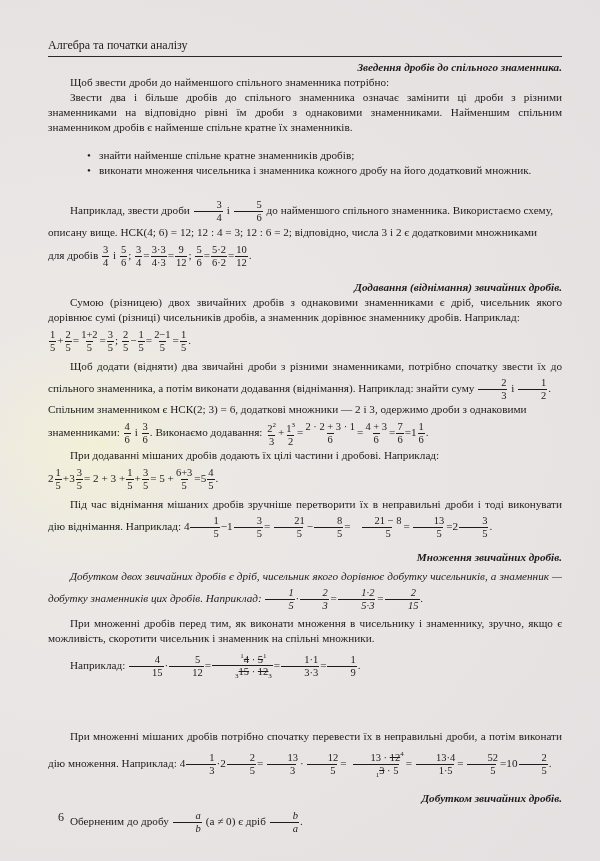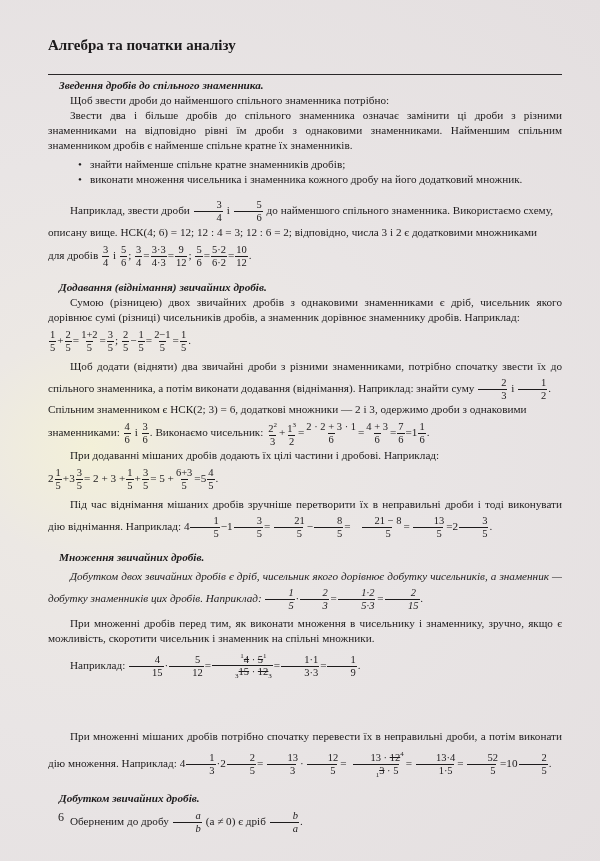--- a/index.html
+++ b/index.html
@@ -4,25 +4,25 @@
 <style>
   html, body { margin:0; padding:0; }
   body {
     width:600px; height:861px; overflow:hidden;
     background: radial-gradient(ellipse at 15% 52%, #f3f0d8 0%, #ece8e4 18%, #e9e5e5 45%, #e4dfe0 100%);
     font-family: "Liberation Serif", "DejaVu Serif", serif;
     color:#1d1b1c;
     position:relative;
   }
   .page { position:absolute; left:48px; top:36px; width:514px; font-size:11.2px; line-height:15px; }
-  .running-head { font-weight:bold; font-size:15px; padding:2px 0 21px 0; border-bottom:1.5px solid #2a2829; margin-bottom:3px; }
-  .sec-title { font-weight:bold; font-style:italic; padding-left:11px; margin-top:2px; }
+  .running-head { font-weight:normal; font-size:12px; padding:2px 0 3px 0; border-bottom:1.5px solid #2a2829; margin-bottom:3px; }
+  .sec-title { font-weight:bold; font-style:italic; padding-left:11px; margin-top:2px;text-align:right; }
   p { margin:0; text-align:justify; text-indent:22px; }
   p.noindent { text-indent:0; }
-  ul { margin:4px; padding:0 0 0 26px; list-style:none;font-family:Liberation Serif, serif; }
+  ul { margin:13px; padding:0 0 0 26px; list-style:none;font-family:Liberation Serif, serif; }
   ul li { position:relative; padding-left:12px; text-align:justify; }
   ul li::before { content:"\2022"; position:absolute; left:0; top:0; }
   .frac { display:inline-flex; flex-direction:column; align-items:center; vertical-align:middle; margin:0 1px; font-size:10.5px; line-height:12px; }
   .frac .num { padding:0 1px; }
   .frac .den { border-top:0.9px solid #1d1b1c; padding:0 1px; }
   .mline { line-height:30px; }
   .gap { height:8px; }
   .gap-s { height:4px; }
   .strike { text-decoration:line-through; }
   .sup { font-size:7px; vertical-align:super; }
@@ -138,21 +138,21 @@
   <p class="noindent mline">
     <span>знаменниками:</span>
     <span class="frac">
         <span class="num">4</span>
         <span class="den">6</span>
       </span>
     <span>і</span>
     <span class="frac">
         <span class="num">3</span>
         <span class="den">6</span>
-      </span><span>. Виконаємо чисельник:</span>
+      </span><span>. Виконаємо додавання:</span>
     <span class="frac">
         <span class="num"><span>2</span><span class="sup">2</span></span>
         <span class="den">3</span>
       </span>+<span class="frac">
         <span class="num"><span>1</span><span class="sup">3</span></span>
         <span class="den">2</span>
       </span>=<span class="frac">
         <span class="num">2 · 2 + 3 · 1</span>
         <span class="den">6</span>
       </span>=<span class="frac">

